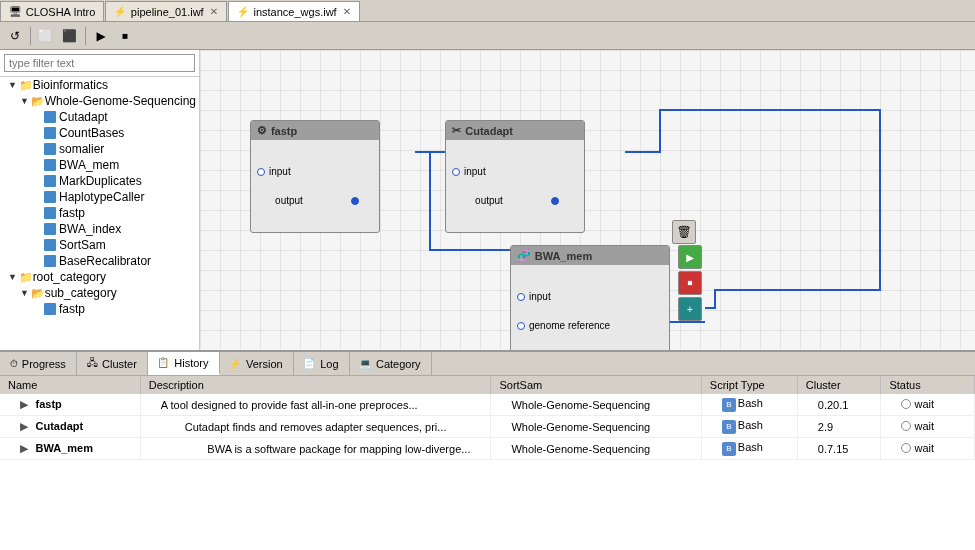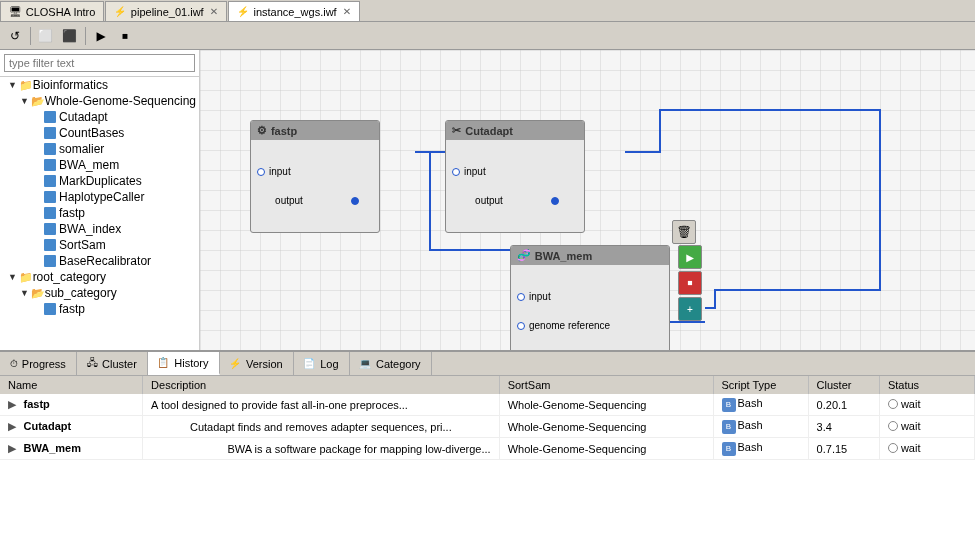--- a/index.html
+++ b/index.html
@@ -64,21 +64,21 @@
     .bottom-panel { height: 200px; border-top: 2px solid #999; background: #fff; display: flex; flex-direction: column; }
     .bottom-tabs { display: flex; background: #d4d0c8; border-bottom: 1px solid #aaa; }
     .bottom-tab { display: flex; align-items: center; padding: 3px 10px; font-size: 11px; cursor: pointer; border-right: 1px solid #aaa; }
     .bottom-tab.active { background: #ffffff; border-bottom: 2px solid white; }
     .bottom-tab-icon { margin-right: 4px; font-size: 10px; }
 
     .table-container { flex: 1; overflow-y: auto; }
     table { width: 100%; border-collapse: collapse; font-size: 11px; }
     thead tr { background: #d4d0c8; }
     th { padding: 3px 8px; text-align: left; border-right: 1px solid #bbb; font-weight: normal; white-space: nowrap; margin-left: 22px; }
-    td { padding: 3px 8px; border-bottom: 1px solid #eee; border-right: 1px solid #eee; white-space: nowrap; }
+    td { padding: 3px 20px; border-bottom: 1px solid #eee; border-right: 1px solid #eee; white-space: nowrap; }
     tr.data-row { cursor: pointer; }
     .expand-arrow { color: #555; margin-right: 4px; }
     .status-badge { display: inline-flex; align-items: center; gap: 3px; }
     .status-dot { width: 10px; height: 10px; border-radius: 50%; }
     .status-dot.wait { background: white; border: 1px solid #888; }
     .script-icon { display: inline-block; width: 14px; height: 14px; background: #5588cc; border-radius: 2px; color: white; font-size: 8px; text-align: center; line-height: 14px; margin-right: 2px; }
     .col-name { width: 120px; }
     .col-desc { width: 300px; overflow: hidden; text-overflow: ellipsis; max-width: 300px; }
     .col-cat { width: 180px; }
     .col-script { width: 80px; }
@@ -343,21 +343,21 @@
           <tr class="data-row">
     <td class="col-name">
       <span class="expand-arrow">▶</span>
       <strong>Cutadapt</strong>
     </td>
     <td class="col-desc" style="max-width:300px;overflow:hidden;text-overflow:ellipsis;text-align:center;">Cutadapt finds and removes adapter sequences, pri...</td>
     <td class="col-cat">Whole-Genome-Sequencing</td>
     <td class="col-script">
       <span class="script-icon">B</span>Bash
     </td>
-    <td class="col-ver">3.4</td>
+    <td class="col-ver">2.9</td>
     <td class="col-status">
       <span class="status-badge">
         <span class="status-dot wait"></span>
         wait
       </span>
     </td>
   </tr>
           <tr class="data-row">
     <td class="col-name">
       <span class="expand-arrow">▶</span>

